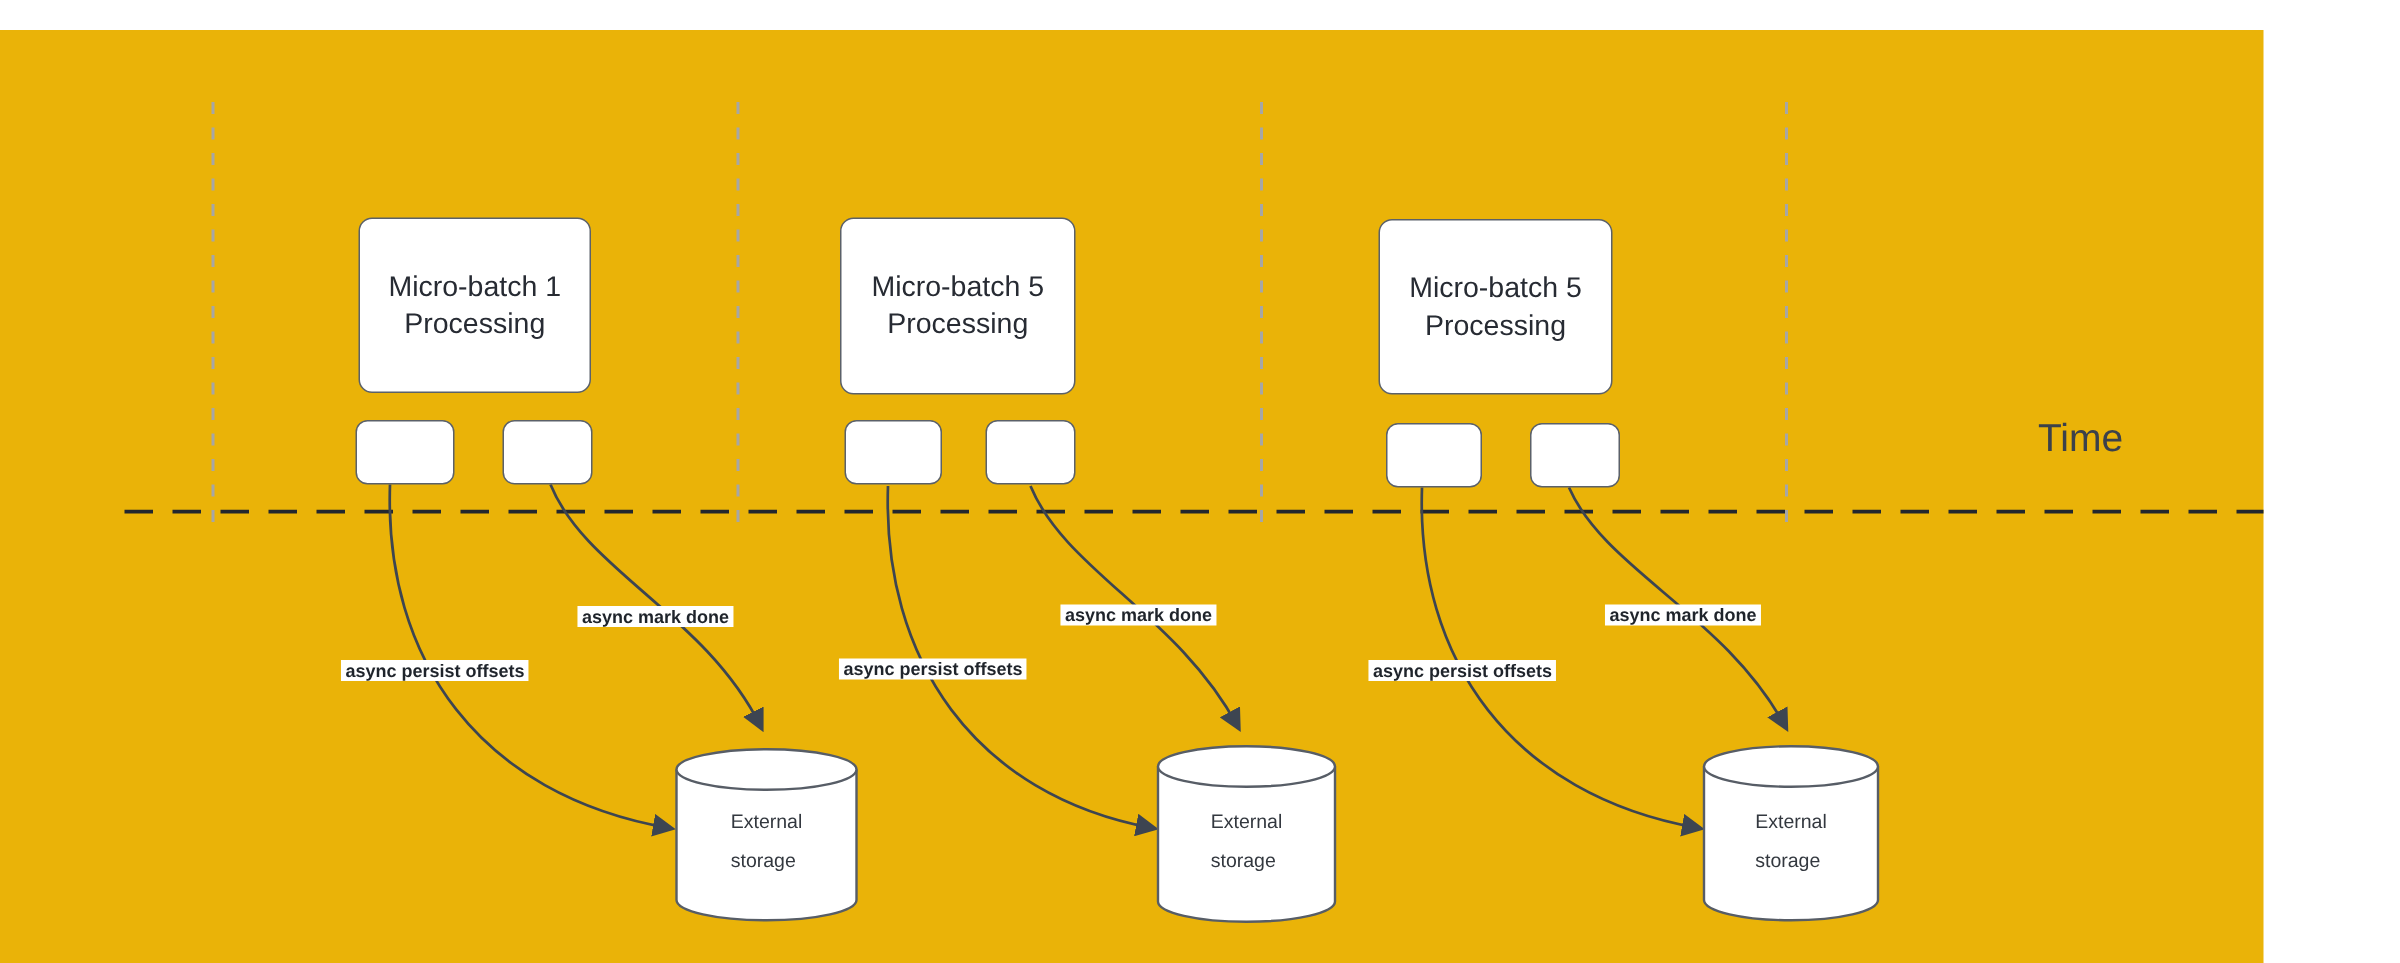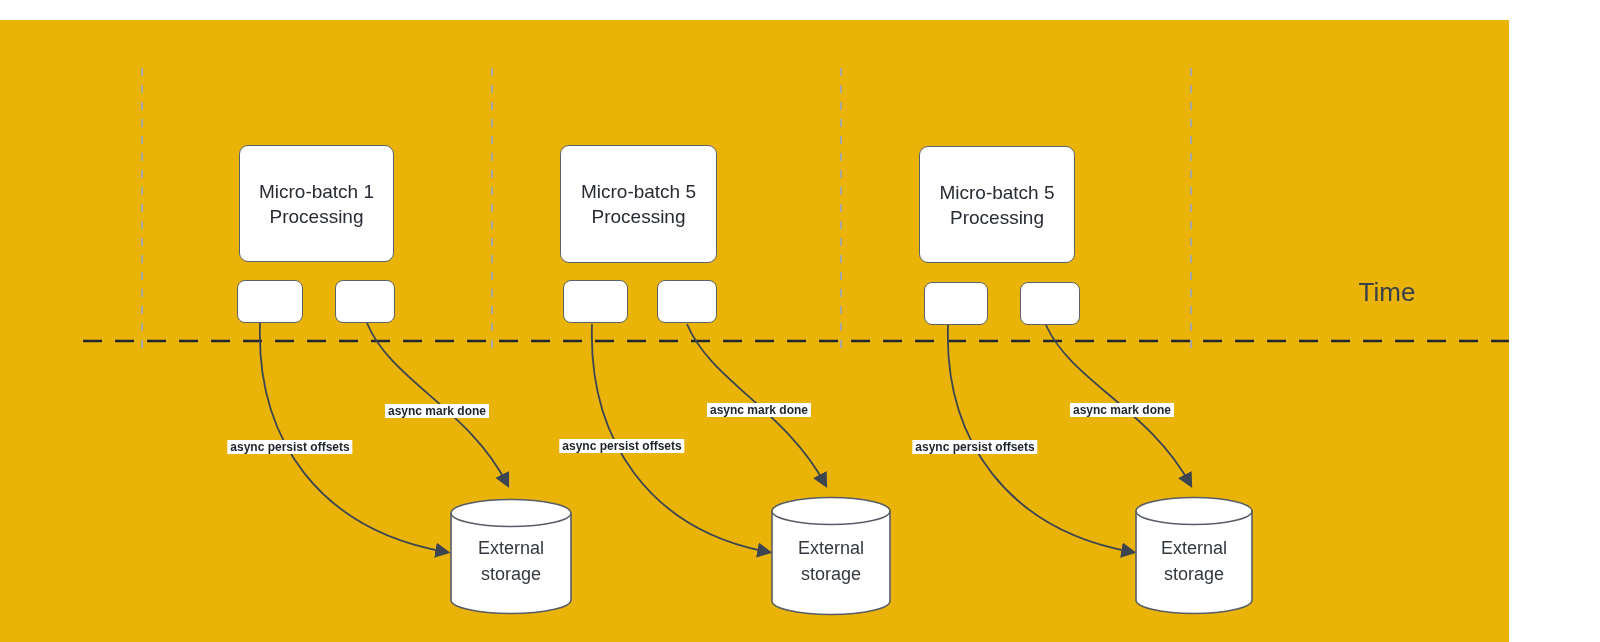--- a/index.html
+++ b/index.html
@@ -51,22 +51,22 @@
     font-size: 12px;
     color: #1f242b;
     background: #ffffff;
     padding: 0 3px;
     white-space: nowrap;
     z-index: 3;
   }
   .storage-label {
     position: absolute;
     transform: translate(-50%, -50%);
-    text-align: center;
-    font-size: 18px;
+    text-align: left;
+    font-size: 13px;
     line-height: 26px;
     color: #33383f;
     z-index: 2;
   }
   .storage-label span { display: block; }
   .time-label {
     position: absolute;
     transform: translate(-50%, -50%);
     font-size: 26px;
     color: #3b414b;

